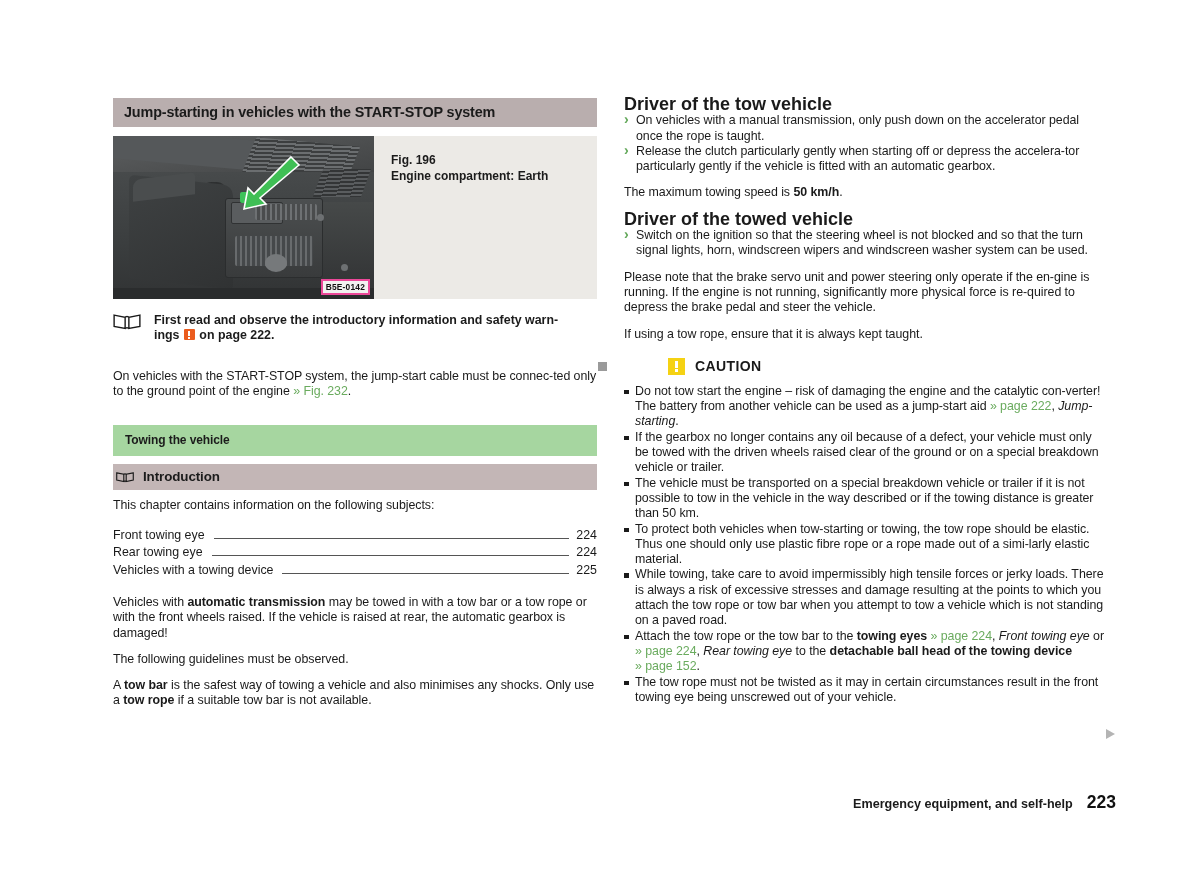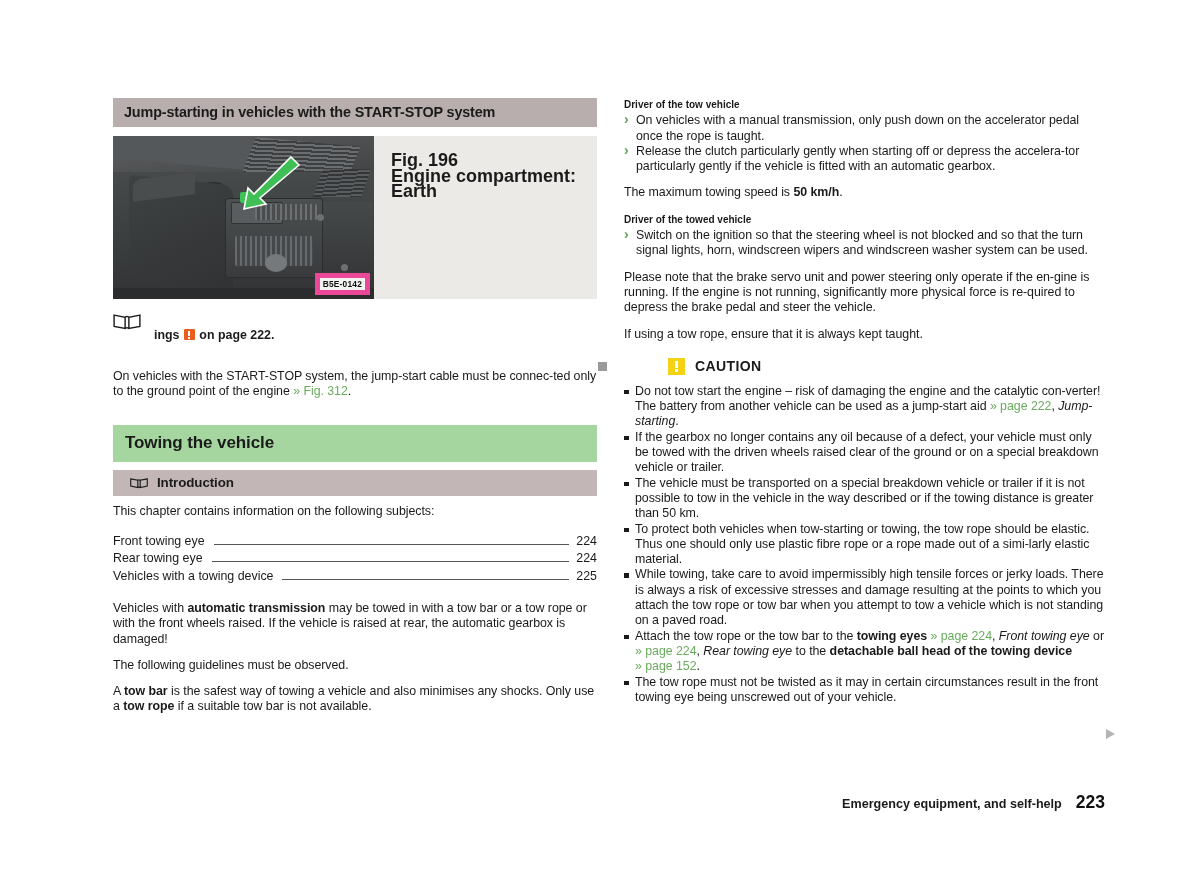--- a/index.html
+++ b/index.html
@@ -56,33 +56,33 @@
     color: #1b1b1b;
     font-size: 14.4px;
     font-weight: bold;
     padding: 6px 11px 7px 11px;
     letter-spacing: -0.15px;
     box-sizing: border-box;
   }
   .bar-chapter {
     background: #a6d6a0;
     color: #1b1b1b;
-    font-size: 17px;
+    font-size: 12px;
     font-weight: bold;
     padding: 8px 12px 9px 12px;
     letter-spacing: -0.1px;
     box-sizing: border-box;
     margin-top: 26px;
   }
   .bar-sub {
     background: #c3b6b6;
     color: #1b1b1b;
     font-size: 13.4px;
     font-weight: bold;
-    padding: 5px 11px 6px 17px;
+    padding: 5px 11px 6px 3px;
     letter-spacing: -0.1px;
     box-sizing: border-box;
     margin-top: 8px;
     display: flex;
     align-items: center;
     gap: 9px;
   }
 
   
   .figure-wrap {
@@ -94,21 +94,21 @@
   .figure-img {
     position: relative;
     width: 261px;
     height: 163px;
     overflow: hidden;
     background: #3a3a3a;
     flex: none;
   }
   .figure-caption {
     padding: 17px 0 0 17px;
-    font-size: 18px;
+    font-size: 12px;
     line-height: 15.6px;
     font-weight: bold;
     color: #1b1b1b;
   }
   .figure-caption .cap1 { font-weight: bold; }
 
   
   .ph { position: absolute; }
   .ph-sky {
     left: 0; top: 0; width: 261px; height: 44px;
@@ -187,21 +187,21 @@
   }
   .ph-bottomstrip {
     left: 0; top: 152px; width: 261px; height: 11px;
     background: #2a2c2d;
   }
   .ph-code {
     right: 4px; bottom: 4px;
     background: #f2f2f0; color: #111;
     font-size: 8.4px; font-weight: bold;
     padding: 1px 3px;
-    border: 5px solid #ec4899;
+    border: 2px solid #ec4899;
     letter-spacing: 0.2px;
     font-family: "Liberation Sans", sans-serif;
   }
   .arrow-svg { position:absolute; left:0; top:0; }
 
   
   .book-icon {
     display: inline-block;
     width: 28px; height: 17px;
     flex: none;
@@ -259,21 +259,21 @@
   .toc-leader {
     flex: 1 1 auto;
     border-bottom: 1px solid #555;
     margin: 0 7px 4px 9px;
     height: 1px;
   }
   .toc-page { flex: none; }
 
   
   .sub-head {
-    font-size: 10px;
+    font-size: 18px;
     font-weight: bold;
     line-height: 15.3px;
     margin: 0 0 1px 0;
   }
   ul.chev {
     list-style: none;
     margin: 0 0 11px 0;
     padding: 0;
   }
   ul.chev li {
@@ -356,21 +356,21 @@
     top: 729px;
     width: 0; height: 0;
     border-left: 9px solid #b4b4b4;
     border-top: 5.5px solid transparent;
     border-bottom: 5.5px solid transparent;
   }
 
   
   .footer {
     position: absolute;
-    right: 95px;
+    right: 84px;
     bottom: 63px;
     display: flex;
     align-items: baseline;
     gap: 14px;
   }
   .footer-label {
     font-size: 12.6px;
     font-weight: bold;
     color: #1b1b1b;
   }
@@ -423,27 +423,27 @@
     </div>
 
     <div class="info-block">
       <svg class="book-icon" viewBox="0 0 30 18">
         <path d="M1.2 2.2 L13 4.4 L13 16.4 L1.2 14.2 Z" fill="none" stroke="#1a1a1a" stroke-width="1.5"></path>
         <path d="M28.8 2.2 L17 4.4 L17 16.4 L28.8 14.2 Z" fill="none" stroke="#1a1a1a" stroke-width="1.5"></path>
         <path d="M13 4.4 L15 3.6 L17 4.4" fill="none" stroke="#1a1a1a" stroke-width="1.5"></path>
         <path d="M13 16.4 L15 15.6 L17 16.4" fill="none" stroke="#1a1a1a" stroke-width="1.5"></path>
       </svg>
       <div class="info-text">
-        <br>
+        <span>First read and observe the introductory information and safety warn-</span><br>
         <span>ings </span><span class="ico-sq orange"></span><span> on page 222.</span>
       </div>
     </div>
 
     <p class="para" style="margin-top:25px">
-      <span>On vehicles with the START-STOP system, the jump-start cable must be connec-ted only to the ground point of the engine </span><span class="xref">» Fig. 312</span><span>.</span>
+      <span>On vehicles with the START-STOP system, the jump-start cable must be connec-ted only to the ground point of the engine </span><span class="xref">» Fig. 232</span><span>.</span>
     </p>
 
     <div class="bar-chapter">Towing the vehicle</div>
 
     <div class="bar-sub">
       <svg class="book-icon book-icon-sm" viewBox="0 0 30 18">
         <path d="M1.2 2.2 L13 4.4 L13 16.4 L1.2 14.2 Z" fill="none" stroke="#1a1a1a" stroke-width="1.9"></path>
         <path d="M28.8 2.2 L17 4.4 L17 16.4 L28.8 14.2 Z" fill="none" stroke="#1a1a1a" stroke-width="1.9"></path>
         <path d="M13 4.4 L15 3.6 L17 4.4" fill="none" stroke="#1a1a1a" stroke-width="1.9"></path>
         <path d="M13 16.4 L15 15.6 L17 16.4" fill="none" stroke="#1a1a1a" stroke-width="1.9"></path>

